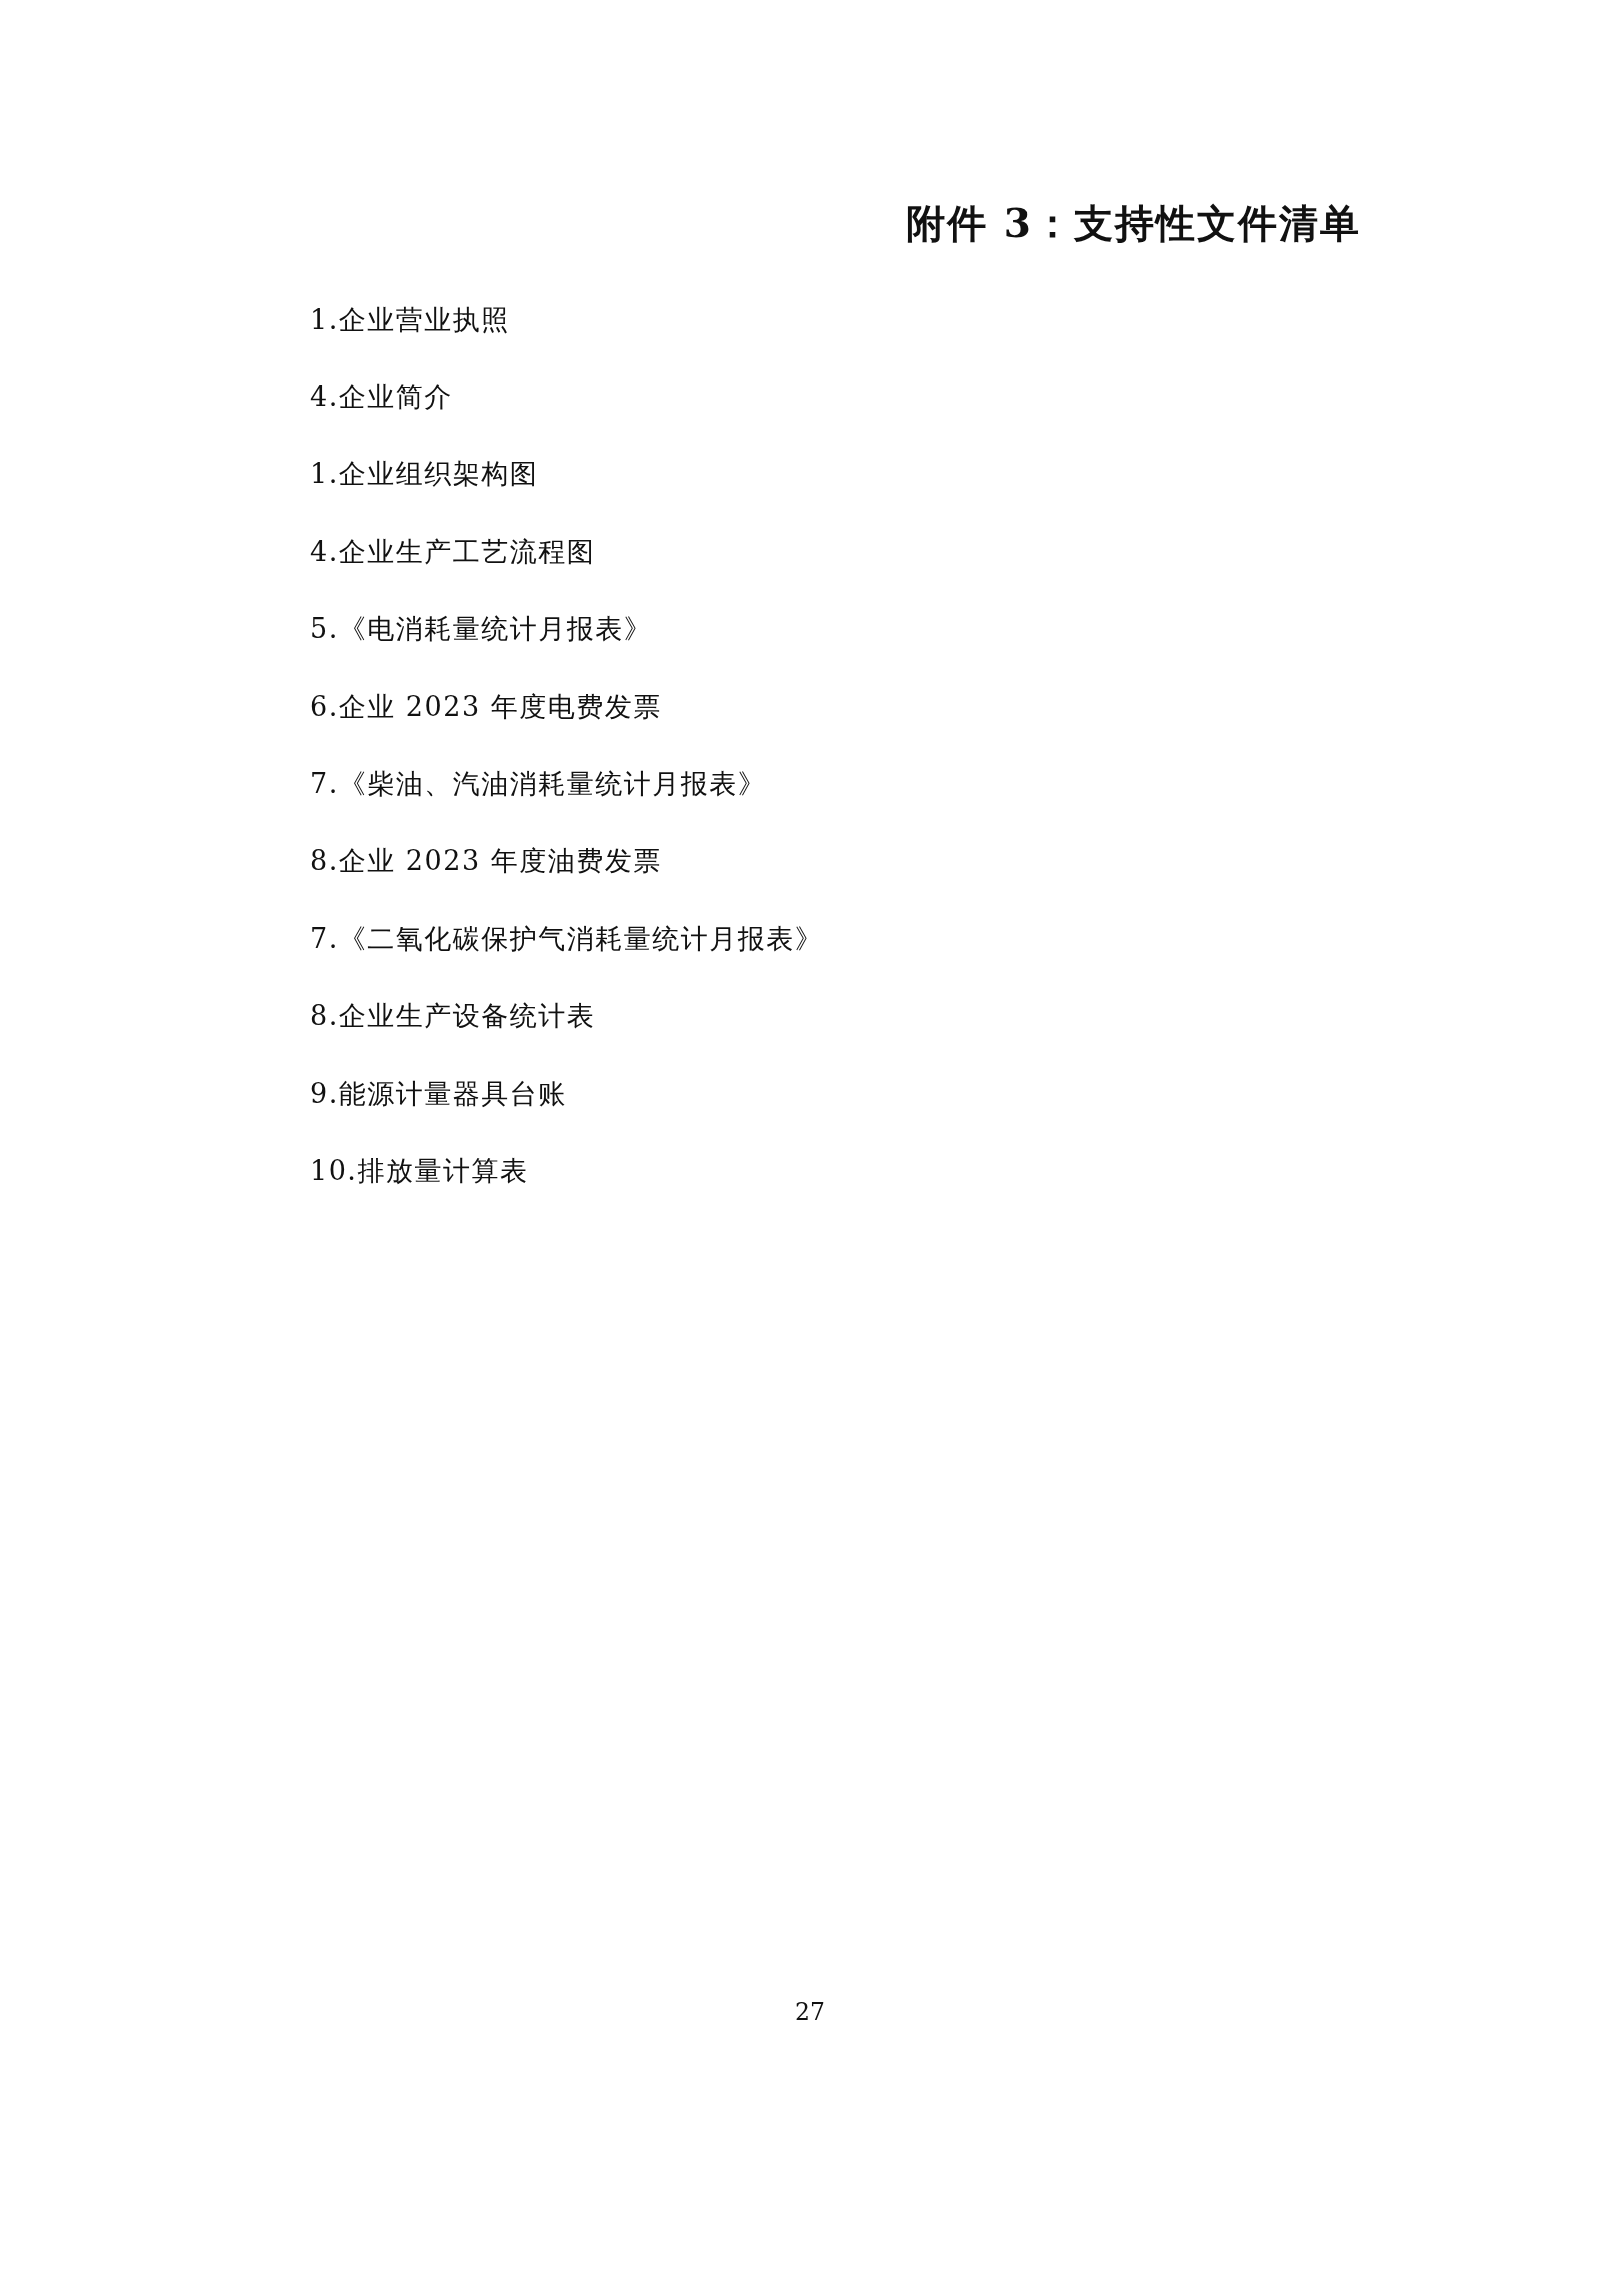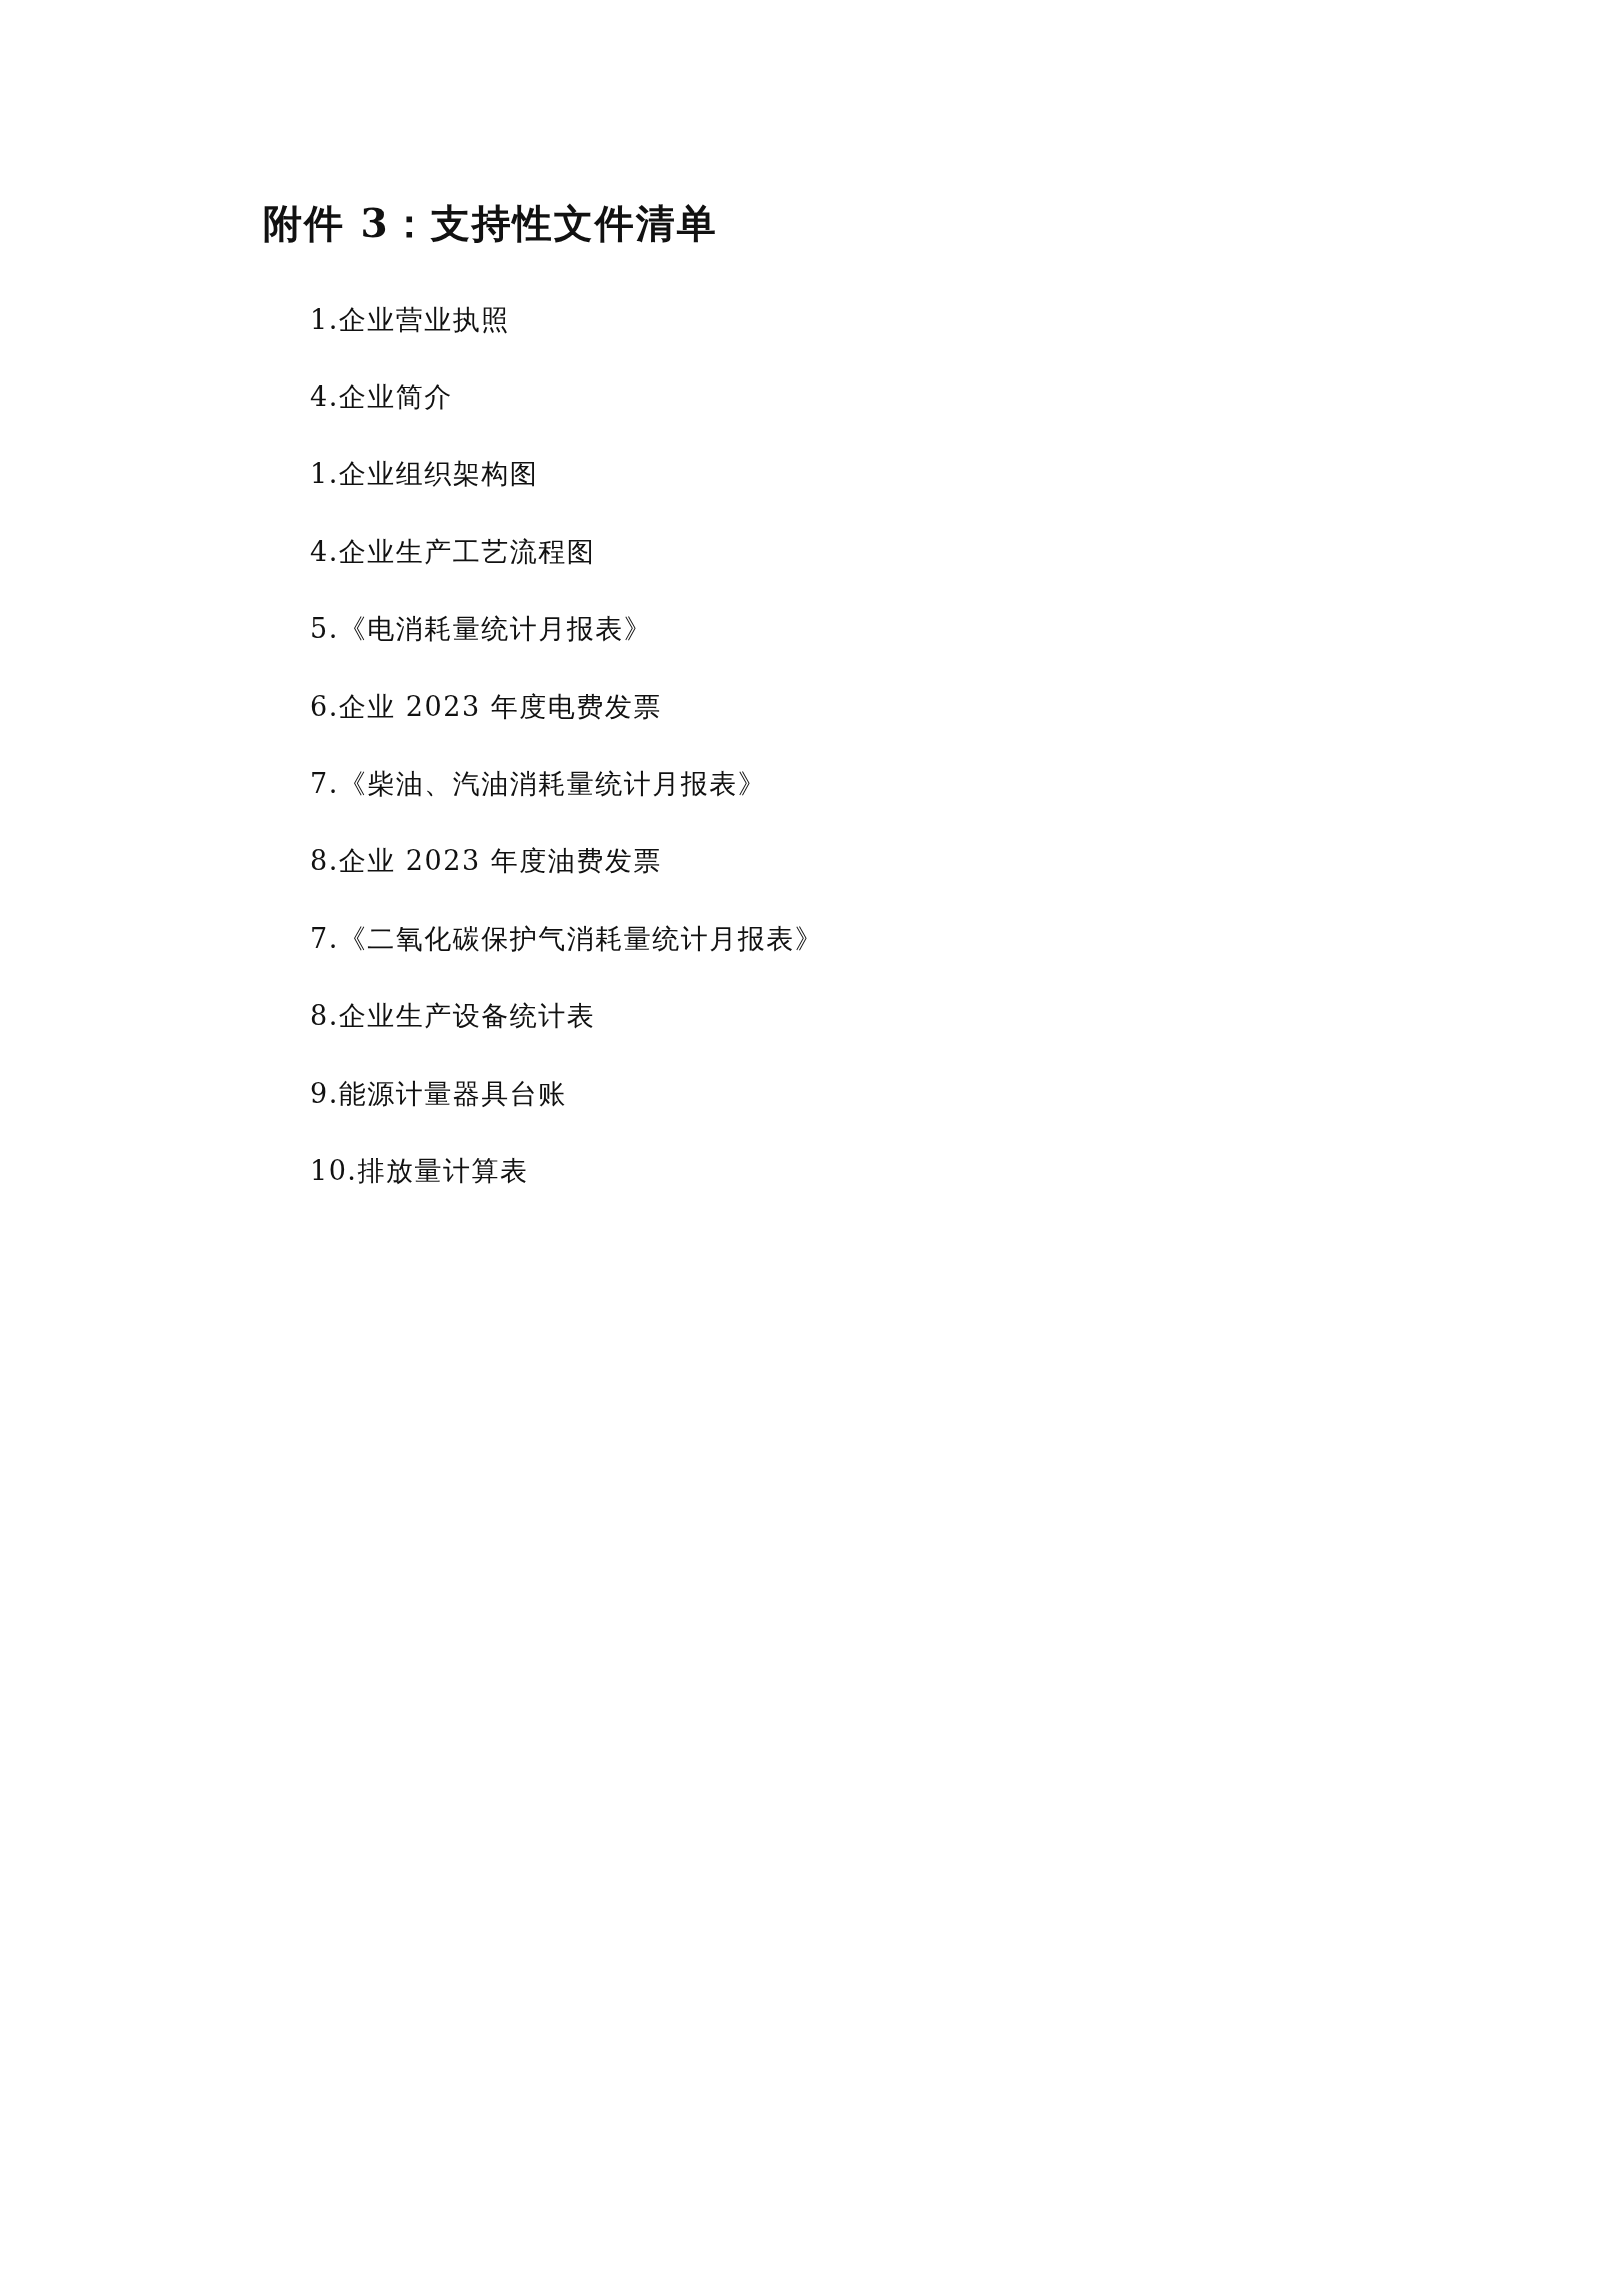--- a/index.html
+++ b/index.html
@@ -25,20 +25,21 @@
     top: 196px;
     width: 1098px;
   }
   .doc-title {
     font-size: 39px;
     font-weight: 700;
     letter-spacing: 2px;
     line-height: 1.4;
     margin: 0 0 53px 0;
     white-space: nowrap;
+    text-align: right;
   }
   .list {
     margin: 0;
     padding: 0;
     list-style: none;
   }
   .list-item {
     font-size: 27px;
     line-height: 1.2;
     letter-spacing: 1.5px;
@@ -74,14 +75,15 @@
       <li class="list-item">5.《电消耗量统计月报表》</li>
       <li class="list-item">6.企业 2023 年度电费发票</li>
       <li class="list-item">7.《柴油、汽油消耗量统计月报表》</li>
       <li class="list-item">8.企业 2023 年度油费发票</li>
       <li class="list-item">7.《二氧化碳保护气消耗量统计月报表》</li>
       <li class="list-item">8.企业生产设备统计表</li>
       <li class="list-item">9.能源计量器具台账</li>
       <li class="list-item">10.排放量计算表</li>
     </ul>
   </div>
+  <div class="page-number">27</div>
 </div>
 
 
 </body></html>

